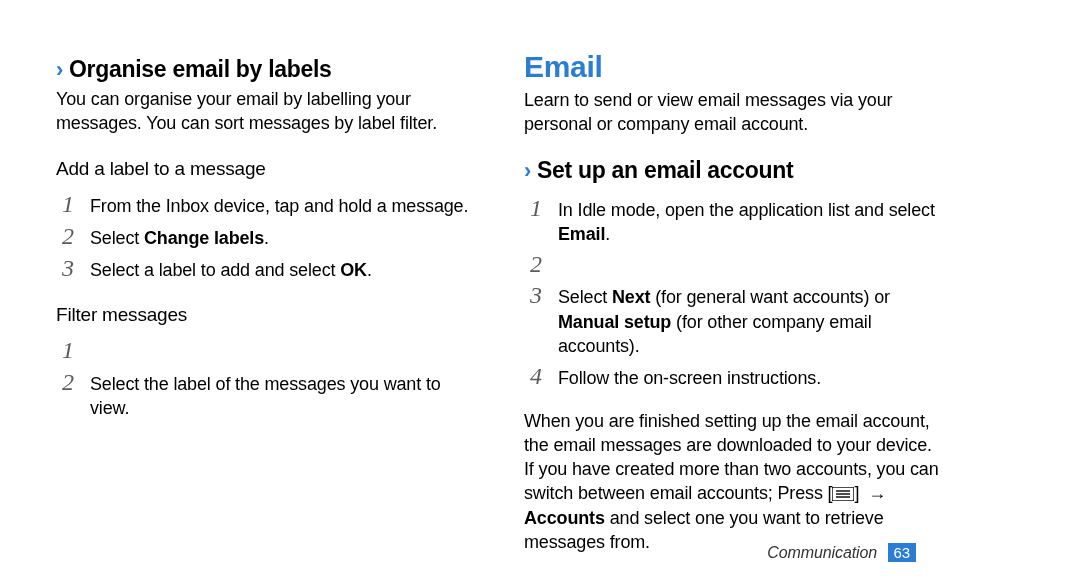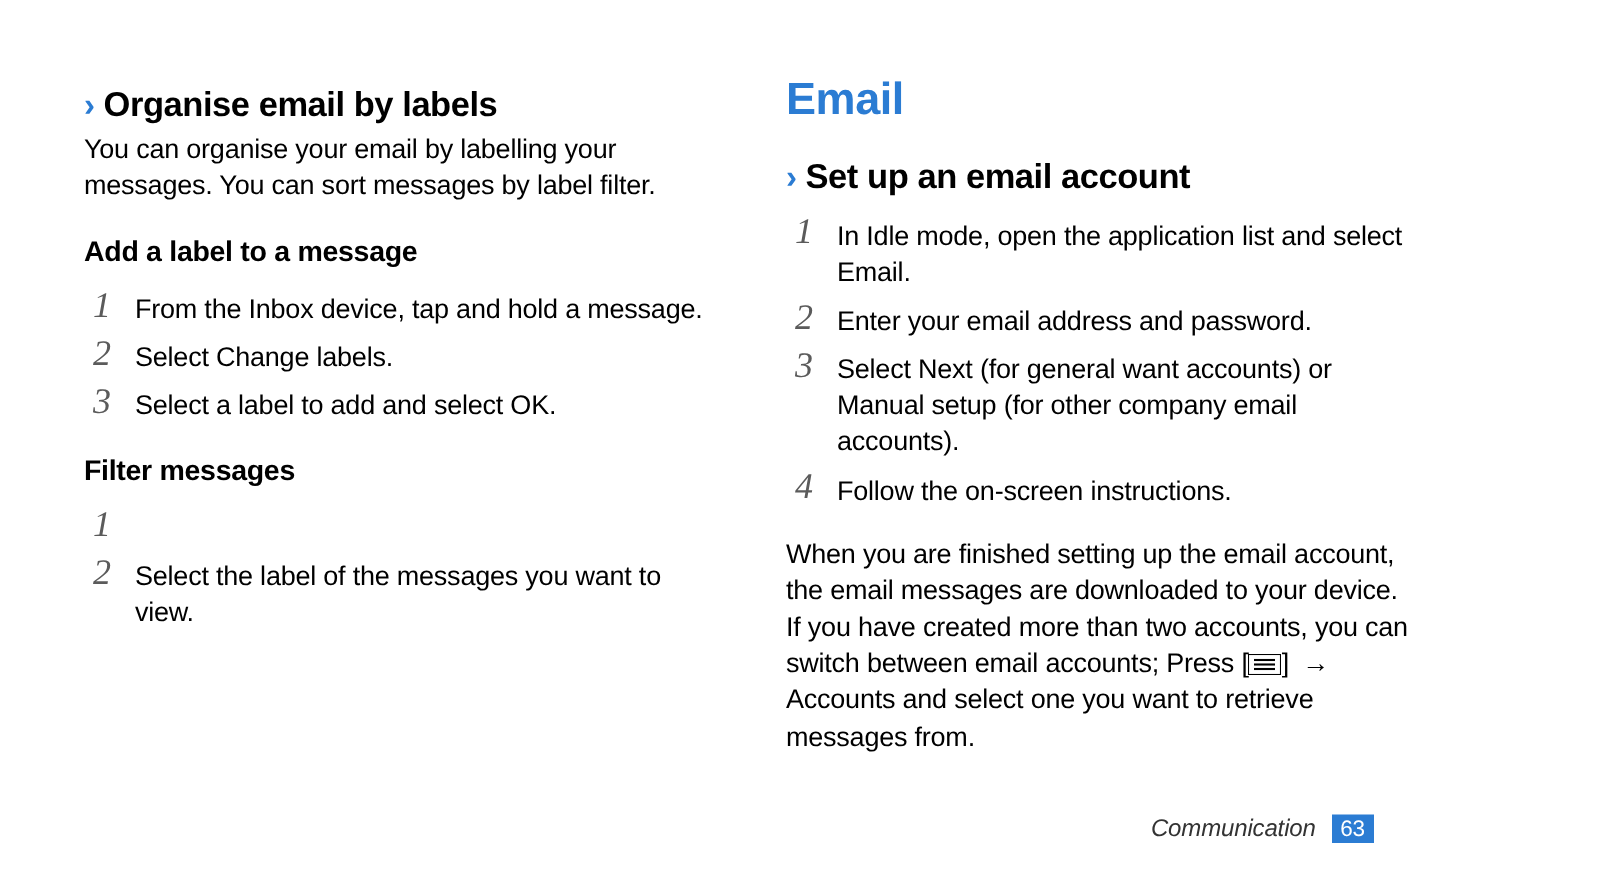--- a/index.html
+++ b/index.html
@@ -39,21 +39,21 @@
     margin-top: 14px;
   }
   .body {
     font-size: 18px;
     line-height: 1.35;
     margin-top: 4px;
     letter-spacing: -0.15px;
   }
   .h3 {
     font-size: 19px;
-    font-weight: 700;
+    font-weight: 400;
     margin-top: 22px;
     letter-spacing: -0.2px;
   }
   .steps { margin-top: 6px; }
   .step {
     display: flex;
     align-items: flex-start;
     gap: 10px;
     margin-top: 6px;
   }
@@ -66,21 +66,21 @@
     line-height: 1.05;
     text-align: center;
     flex: 0 0 auto;
   }
   .step-text {
     font-size: 18px;
     line-height: 1.35;
     letter-spacing: -0.15px;
     padding-top: 2px;
   }
-  b { font-weight: 400; }
+  b { font-weight: 700; }
   .menu-icon {
     display: inline-flex;
     align-items: center;
     vertical-align: -2px;
   }
   .menu-icon svg { width: 22px; height: 14px; }
   .arrow { display: inline-block; padding: 0 4px; }
   .footer {
     position: absolute;
     right: 48px;
@@ -139,34 +139,34 @@
       </div>
       <div class="step">
         <div class="step-num">2</div>
         <div class="step-text">Select the label of the messages you want to view.</div>
       </div>
     </div>
   </div>
 
   <div class="col">
     <div class="h1">Email</div>
+    <div class="body">Learn to send or view email messages via your personal or company email account.</div>
 
     <div class="h2">
       <span class="chev">›</span><span>Set up an email account</span>
     </div>
     <div class="steps">
       <div class="step">
         <div class="step-num">1</div>
         <div class="step-text">
           <span>In Idle mode, open the application list and select </span><b>Email</b><span>.</span>
         </div>
       </div>
       <div class="step">
         <div class="step-num">2</div>
-        <div class="step-text">Enter your email address and password.</div>
       </div>
       <div class="step">
         <div class="step-num">3</div>
         <div class="step-text">
           <span>Select </span><b>Next</b><span> (for general want accounts) or </span><b>Manual setup</b><span> (for other company email accounts).</span>
         </div>
       </div>
       <div class="step">
         <div class="step-num">4</div>
         <div class="step-text">Follow the on-screen instructions.</div>

